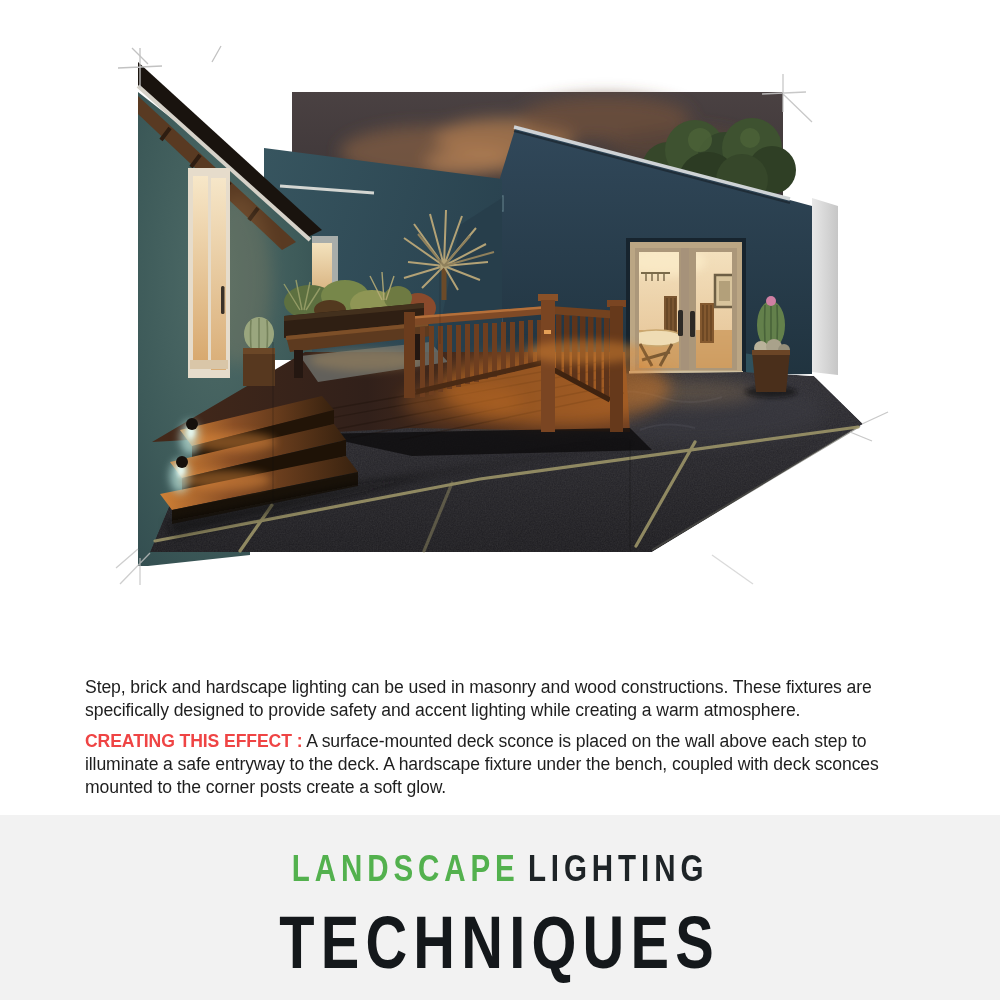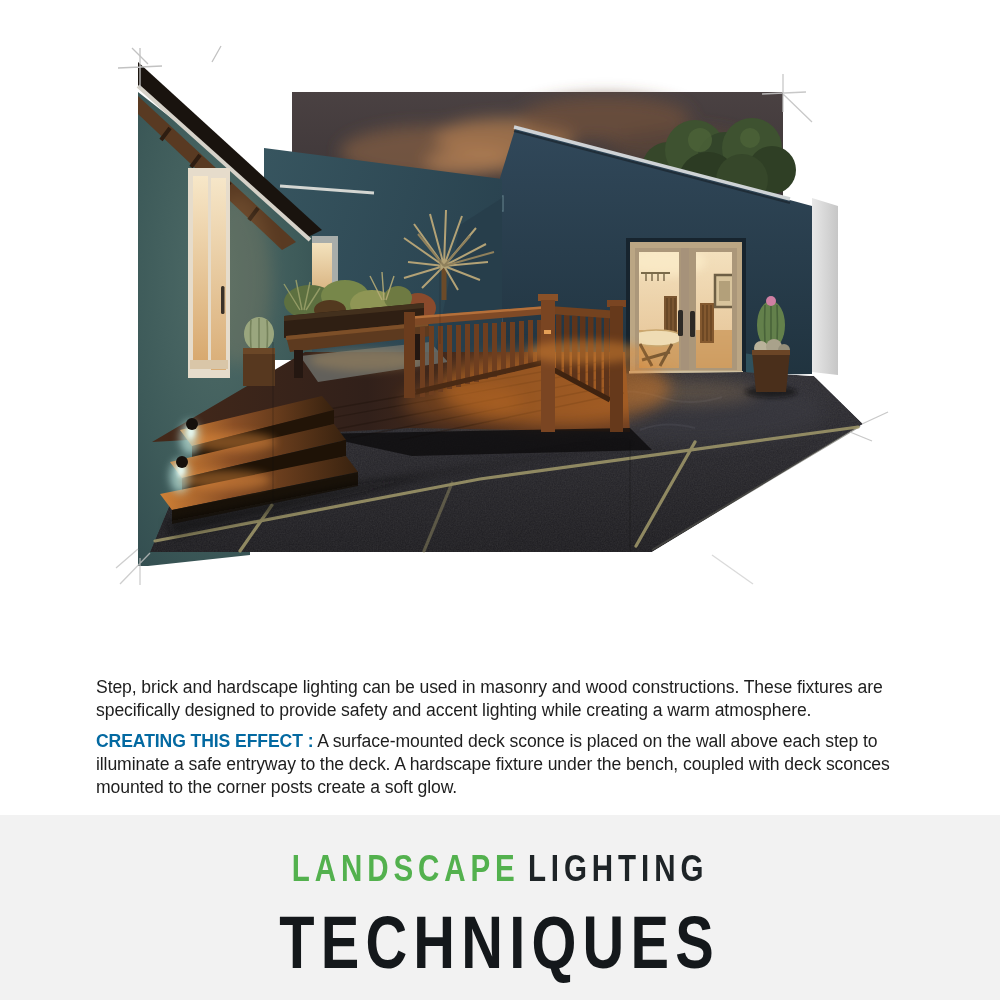--- a/index.html
+++ b/index.html
@@ -7,25 +7,25 @@
        font-family:"Liberation Sans",sans-serif;-webkit-font-smoothing:antialiased;}
   .poster{position:absolute;inset:0;background:#ffffff;}
 
   
   .illus{position:absolute;left:0;top:0;width:1000px;height:600px;}
 
   
   .headline{position:absolute;left:85px;top:604px;white-space:nowrap;}
   .headline span{display:inline-block;transform:scaleX(.72);transform-origin:left center;
       font-size:50px;font-weight:700;letter-spacing:1px;line-height:1.05;color:#53b14e;}
-  .para{position:absolute;left:96px;width:840px;font-size:17.6px;line-height:23px;
+  .para{position:absolute;left:85px;width:840px;font-size:17.6px;line-height:23px;
       color:#1e1e1e;letter-spacing:-0.1px;}
   .para-1{top:658px;}
   .para-2{top:712px;}
-  .para b{font-weight:700;color:#0369a1;}
+  .para b{font-weight:700;color:#ef4444;}
 
   
   .footer{position:absolute;left:0;top:815px;width:1000px;height:185px;text-align:center;}
   .brandline{margin-top:33px;white-space:nowrap;}
   .brandline .inner{display:inline-block;transform:scaleX(.82);transform-origin:center;
       font-size:36px;font-weight:700;letter-spacing:6px;}
   .brand-green{color:#53b14e;}
   .brand-dark{color:#1e2427;margin-left:10px;}
   .bigtitle{margin-top:16px;white-space:nowrap;}
   .bigtitle .inner{display:inline-block;transform:scaleX(.78);transform-origin:center;

